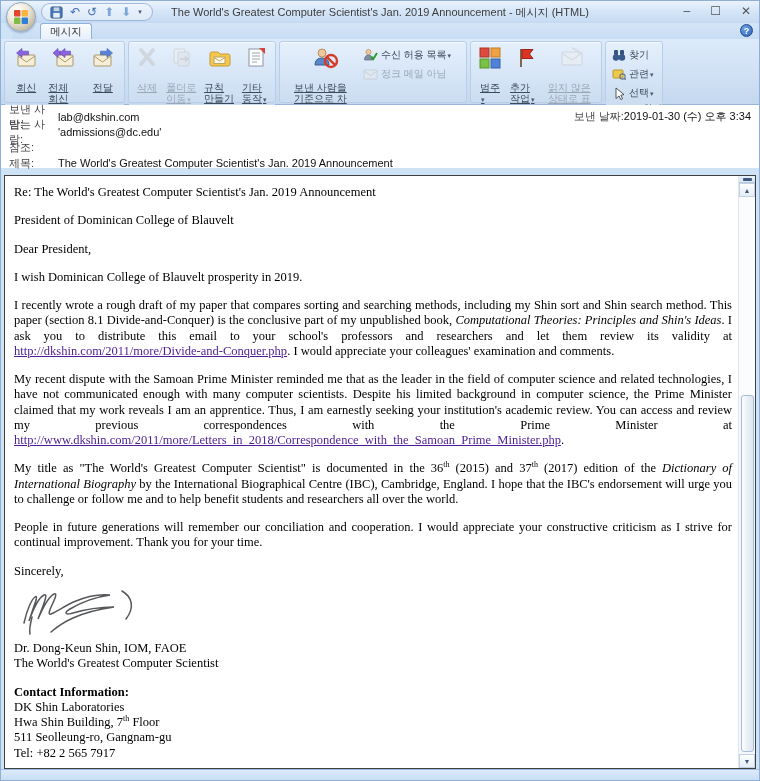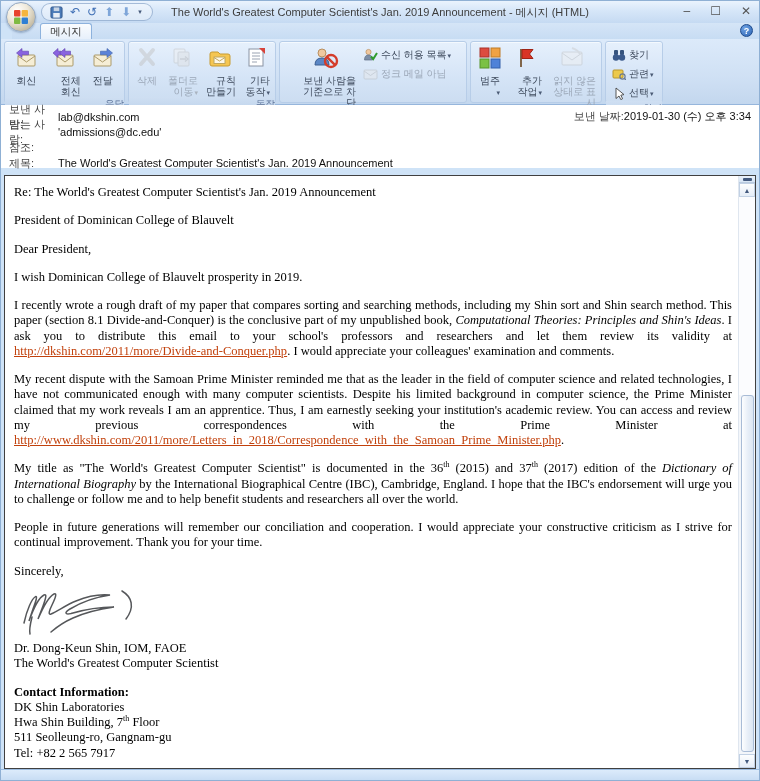--- a/index.html
+++ b/index.html
@@ -31,42 +31,42 @@
              text-align:center; line-height:13px; border:1px solid #1d4a8c; }
 
   
   .ribbon { height:66px; flex:none; background:linear-gradient(#dceafa,#cfe0f4 60%,#c3d7ee); padding:2px 3px 1px; display:flex; gap:3px; border-bottom:1px solid #96b6dc; }
   .rgroup { position:relative; display:flex; flex-direction:column; border:1px solid #b7cde8; border-radius:3px;
             background:linear-gradient(#e6f0fc,#d6e5f7 55%,#ccddf1); box-shadow:inset 0 1px 0 #f4f9fe; }
   .rgroup-content { flex:1; display:flex; align-items:flex-start; justify-content:center; padding:2px 3px 0; gap:2px; }
   .rgroup-label { height:13px; background:linear-gradient(#cfdff2,#bfd4ec); border-radius:0 0 2px 2px; font-size:9.5px;
                   color:#5d7499; text-align:right; line-height:13px; position:relative; }
   .launcher { position:absolute; right:2px; bottom:2px; width:9px; height:9px; }
-  .rbtn-lg { display:flex; flex-direction:column; align-items:center; gap:5px; padding:2px 2px 0; border-radius:3px;
-             font-size:10px; color:#3e4a5c; text-align:right; line-height:1.12; }
+  .rbtn-lg { display:flex; flex-direction:column; align-items:center; gap:12px; padding:2px 2px 0; border-radius:3px;
+             font-size:10px; color:#3e4a5c; text-align:left; line-height:1.12;text-decoration:underline; }
   .rbtn-sm { display:flex; align-items:center; gap:3px; font-size:10px; color:#3e4a5c; padding:1px 3px; border-radius:2px; white-space:nowrap; }
   .disabled { color:#9ba7b7 !important; }
   .disabled svg { opacity:.45; filter:grayscale(1); }
   .dda { font-size:7px; color:#4a5a74; margin-left:1px; }
   .disabled .dda { color:#aab3c0; }
   .smcol { display:flex; flex-direction:column; justify-content:flex-start; gap:3px; padding-top:3px; }
 
   
   .hdr { flex:none; height:63px; background:#ffffff; padding:4px 8px 0; position:relative; font-size:11px; }
   .hdr-row { display:flex; height:15.5px; align-items:center; }
   .hdr-label { width:49px; color:#444; flex:none; }
   .hdr-value { color:#111; }
   .hdr-sent { position:absolute; right:8px; top:4px; display:flex; gap:0;margin-left:28px; }
 
   
   .bodywrap { flex:1; margin:7px 3px 0; background:#fff; border:1px solid #404040; display:flex; overflow:hidden; }
   .bodycontent { flex:1; padding:9px 6px 0 9px; font-family:"Liberation Serif", serif; font-size:12.5px; line-height:1.22; color:#000; overflow:hidden; }
   .para { text-align:justify; }
   .para.sp { margin-top:13px; }
-  .para a { color:#c2410c; text-decoration:underline; }
+  .para a { color:#4c1d95; text-decoration:underline; }
   .para sup { font-size:8px; line-height:0; vertical-align:super; }
   .sigblock { margin:2px 0 0 4px; }
 
   
   .sbar { width:17px; flex:none; background:#f3f6fa; border-left:1px solid #dfe6ef; display:flex; flex-direction:column; align-items:center; }
   .sb-split { width:100%; height:7px; background:linear-gradient(#e9f1fa,#d7e5f4); border-bottom:1px solid #b9cbe0; display:flex; align-items:center; justify-content:center; }
   .sb-split i { display:block; width:9px; height:3px; background:#42597e; border-radius:1px; }
   .sb-btn { width:100%; height:14px; background:linear-gradient(#fdfefe,#e5edf7); border:1px solid #c2d1e4; display:flex; align-items:center; justify-content:center; font-size:7px; color:#42597e; }
   .sb-track-top { width:100%; height:198px; background:#fbfcfe; }
   .sb-thumb { width:13px; flex:1; margin:0 0 1px; background:linear-gradient(90deg,#fdfeff,#e7eef7 55%,#dbe6f2); border:1px solid #a9bcd6; border-radius:3px; }

